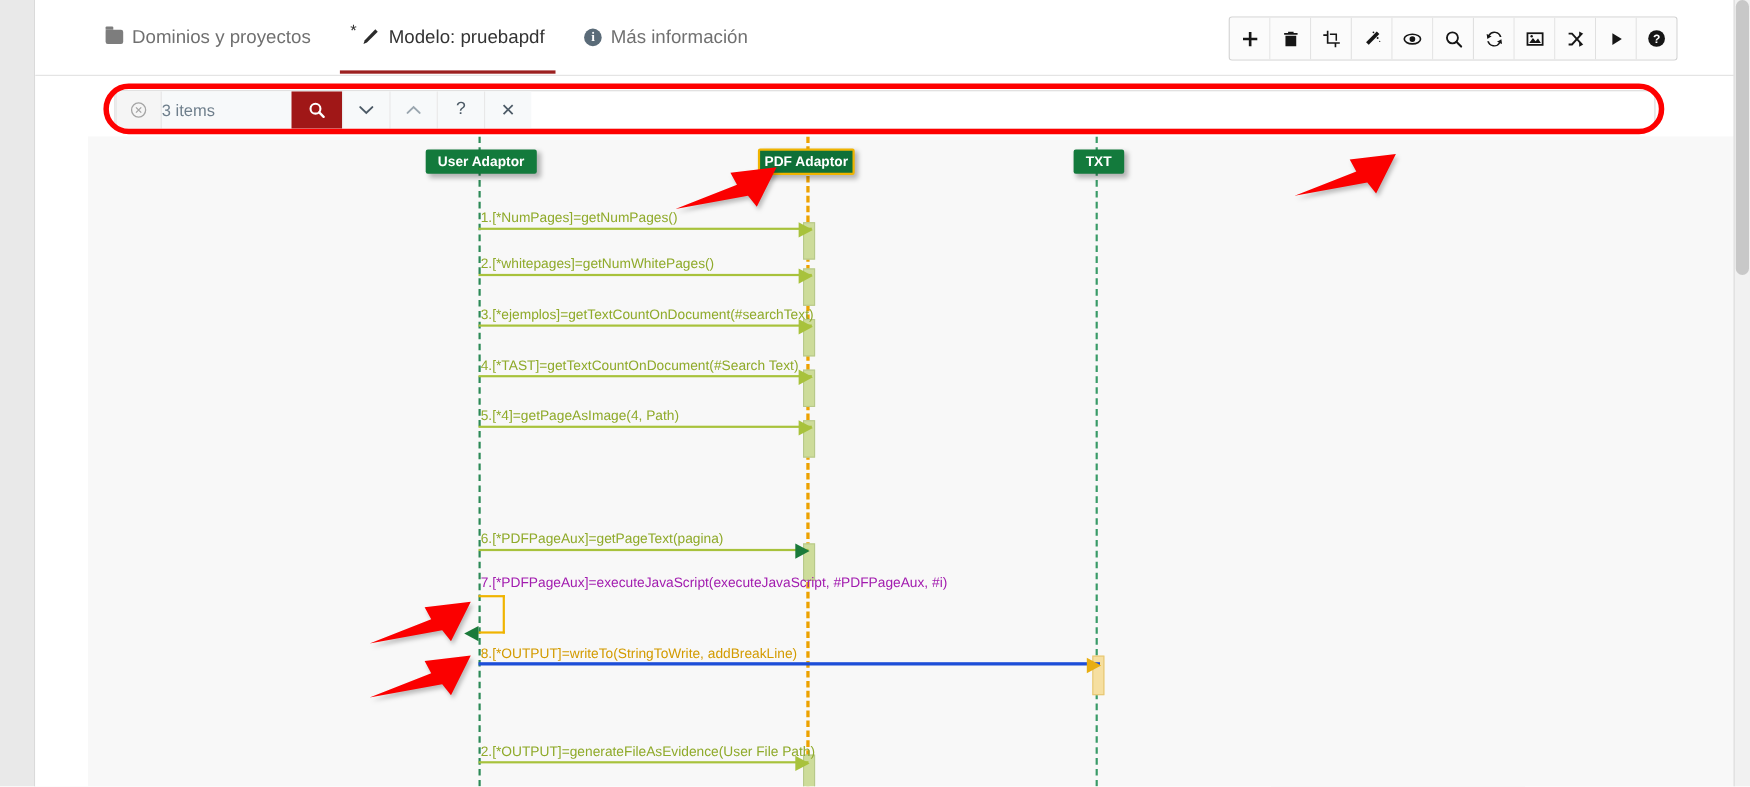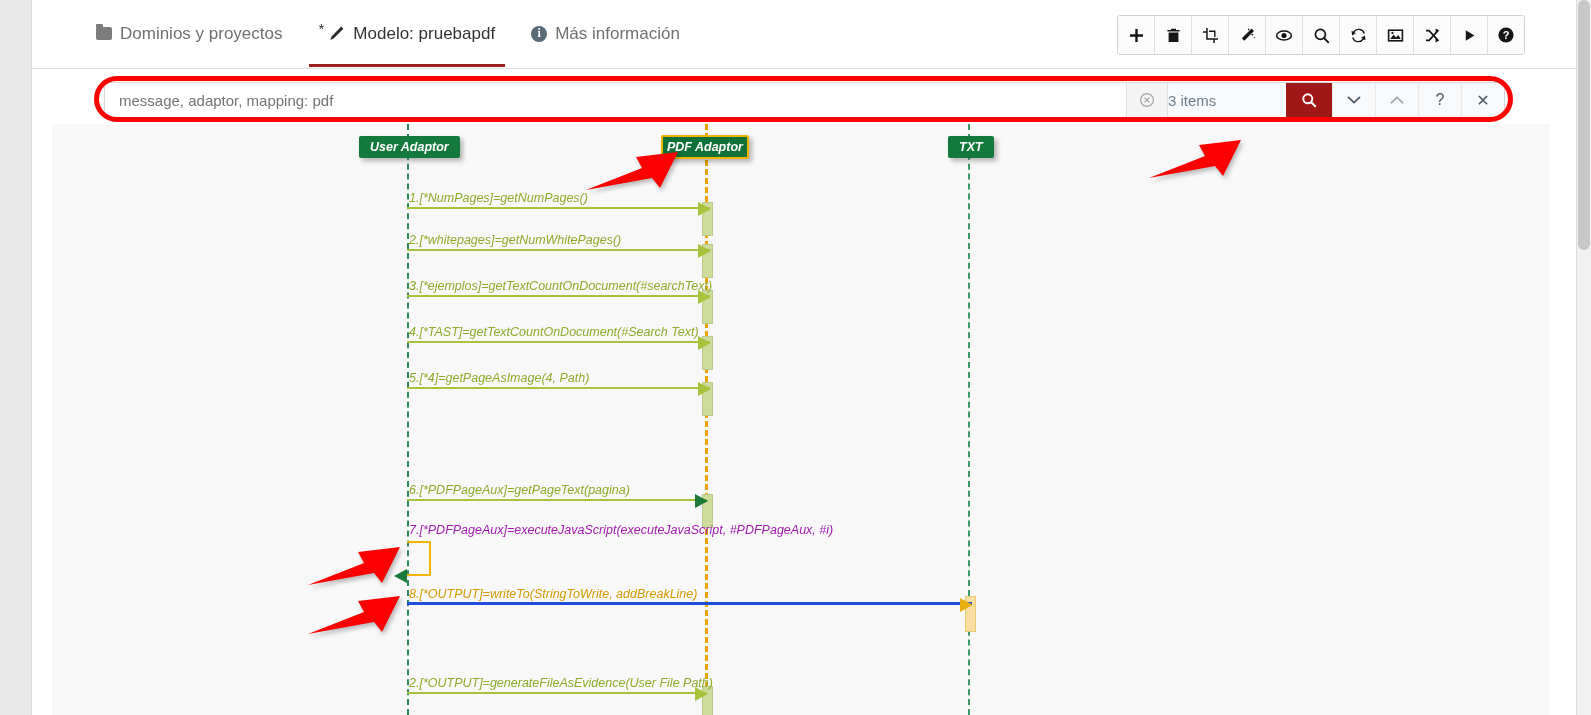--- a/index.html
+++ b/index.html
@@ -46,21 +46,21 @@
   .search-input{flex:1;border:none;outline:none;padding:0 14px;font-size:15px;color:#9a9a9a;background:#ffffff;
                 font-family:"Liberation Sans", sans-serif;}
   .s-clear{width:40px;display:flex;align-items:center;justify-content:center;background:#f5f5f5;border-left:1px solid #e3e3e3;color:#9b9b9b;cursor:pointer;}
   .s-count{width:118px;display:flex;align-items:center;background:#f7f9fa;border-left:1px solid #e3e3e3;
            font-size:15px;color:#6f7f8c;}
   .s-go{width:46px;display:flex;align-items:center;justify-content:center;background:#a01717;color:#fff;cursor:pointer;}
   .s-btn{width:42px;display:flex;align-items:center;justify-content:center;background:#f7f9fa;border-left:1px solid #e8e8e8;
          color:#4c5a66;font-size:16px;cursor:pointer;}
 
   
-  .canvas{position:absolute;left:52px;top:124px;width:1498px;height:591px;background:#f8f8f8;overflow:hidden;font-style:italic;}
+  .canvas{position:absolute;left:80px;top:124px;width:1498px;height:591px;background:#f8f8f8;overflow:hidden;}
 
   .lifeline{position:absolute;top:0;width:0;border-left:2px dashed #2c8a57;height:591px;}
   .lifeline.pdf{border-left:3px dashed #eda200;}
   .lifeline.txt{border-left:2px dashed #3a9b68;}
 
   .actor{position:absolute;color:#ffffff;font-size:12.5px;font-weight:bold;background:#137a3c;
          padding:4px 11px;border-radius:2px;white-space:nowrap;box-shadow:3px 3px 5px rgba(0,0,0,.28);}
   .actor.hl{border:2px solid #f0b400;background:#0f7038;padding:3px 4px;}
 
   .msg{position:absolute;height:0;border-top:2px solid #a8c23c;}
@@ -191,21 +191,20 @@
       <div class="tb-btn">
         <svg width="18" height="18" viewBox="0 0 18 18">
             <circle cx="9" cy="9" r="7.6" fill="#161616"></circle>
             <text x="9" y="13.3" font-size="11" font-family="Liberation Sans, sans-serif" font-weight="bold" fill="#fff" text-anchor="middle">?</text>
           </svg>
       </div>
     </div>
   </div>
 
   <div class="searchbar">
-    <input class="search-input" readonly="" placeholder="message, adaptor, mapping: pdf" style="">
     <div class="s-clear">
       <svg width="16" height="16" viewBox="0 0 16 16">
           <circle cx="8" cy="8" r="6.4" fill="none" stroke="#a5a5a5" stroke-width="1.2"></circle>
           <path d="M5.6 5.6 L10.4 10.4 M10.4 5.6 L5.6 10.4" stroke="#a5a5a5" stroke-width="1.2"></path>
         </svg>
     </div>
     <div class="s-count">3 items</div>
     <div class="s-go">
       <svg width="16" height="16" viewBox="0 0 16 16">
           <circle cx="6.8" cy="6.8" r="4.5" fill="none" stroke="#ffffff" stroke-width="1.9"></circle>

